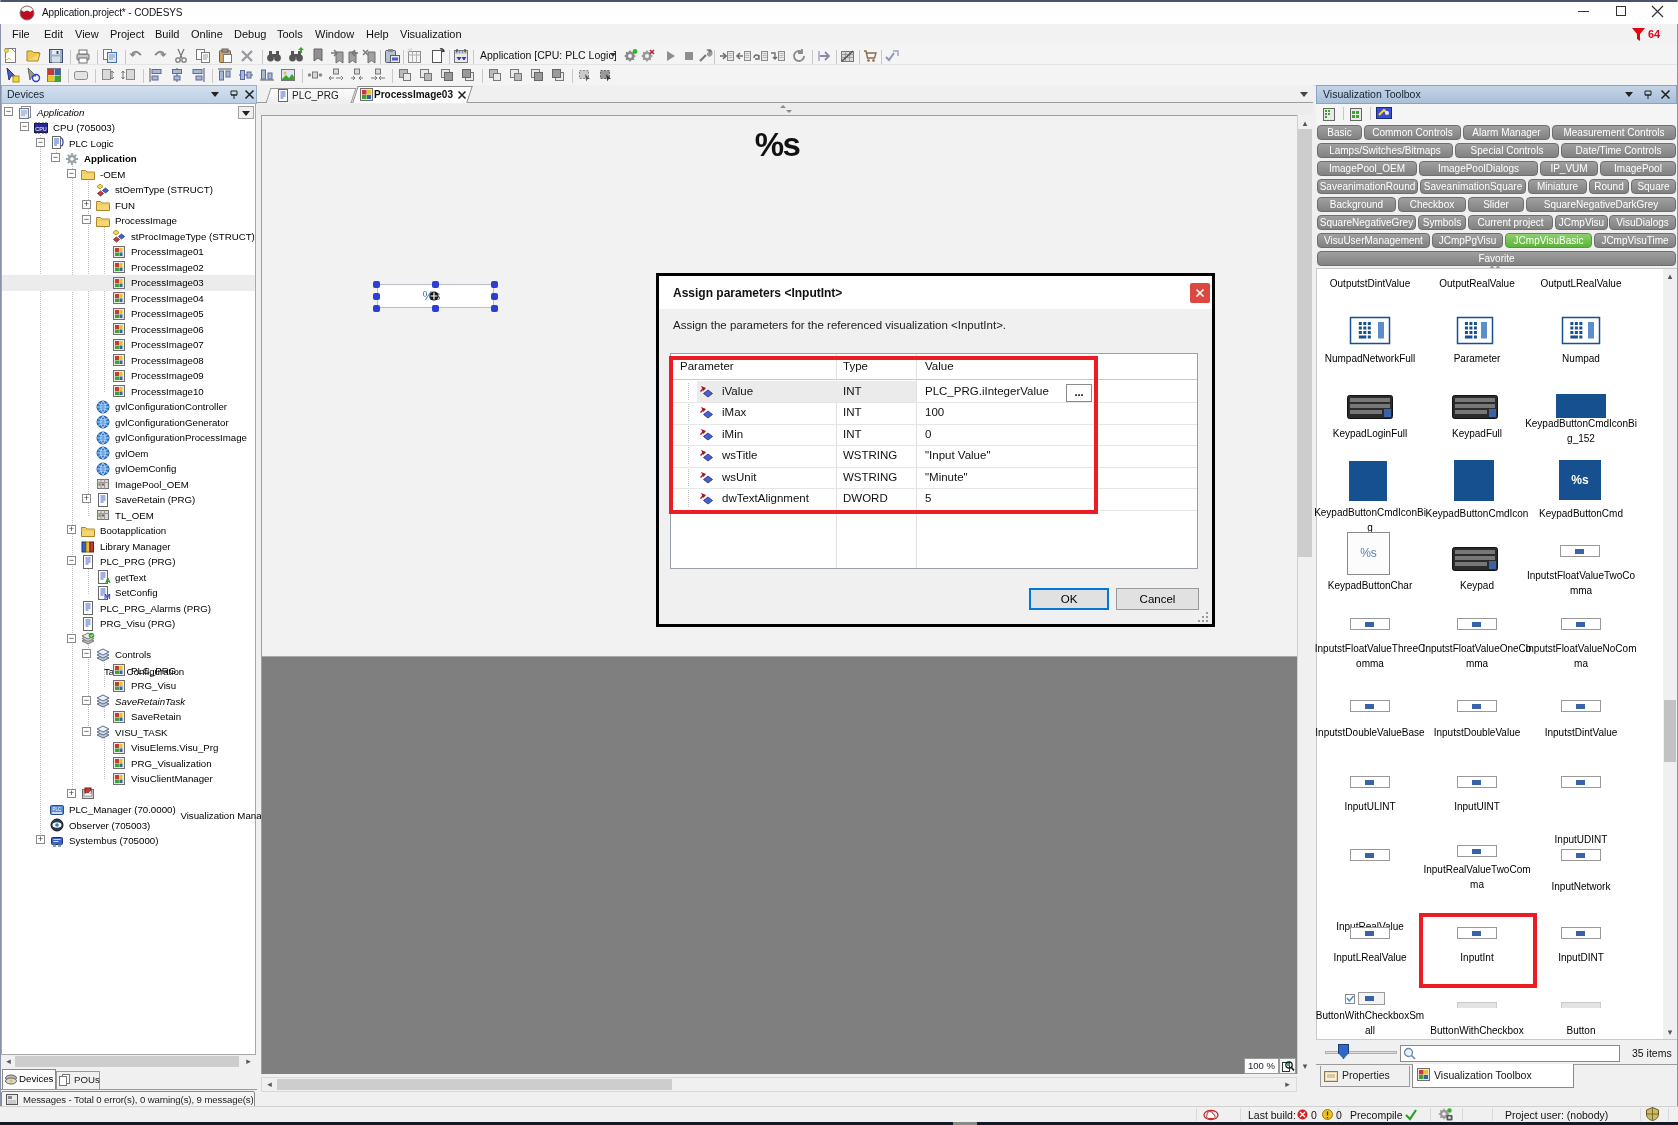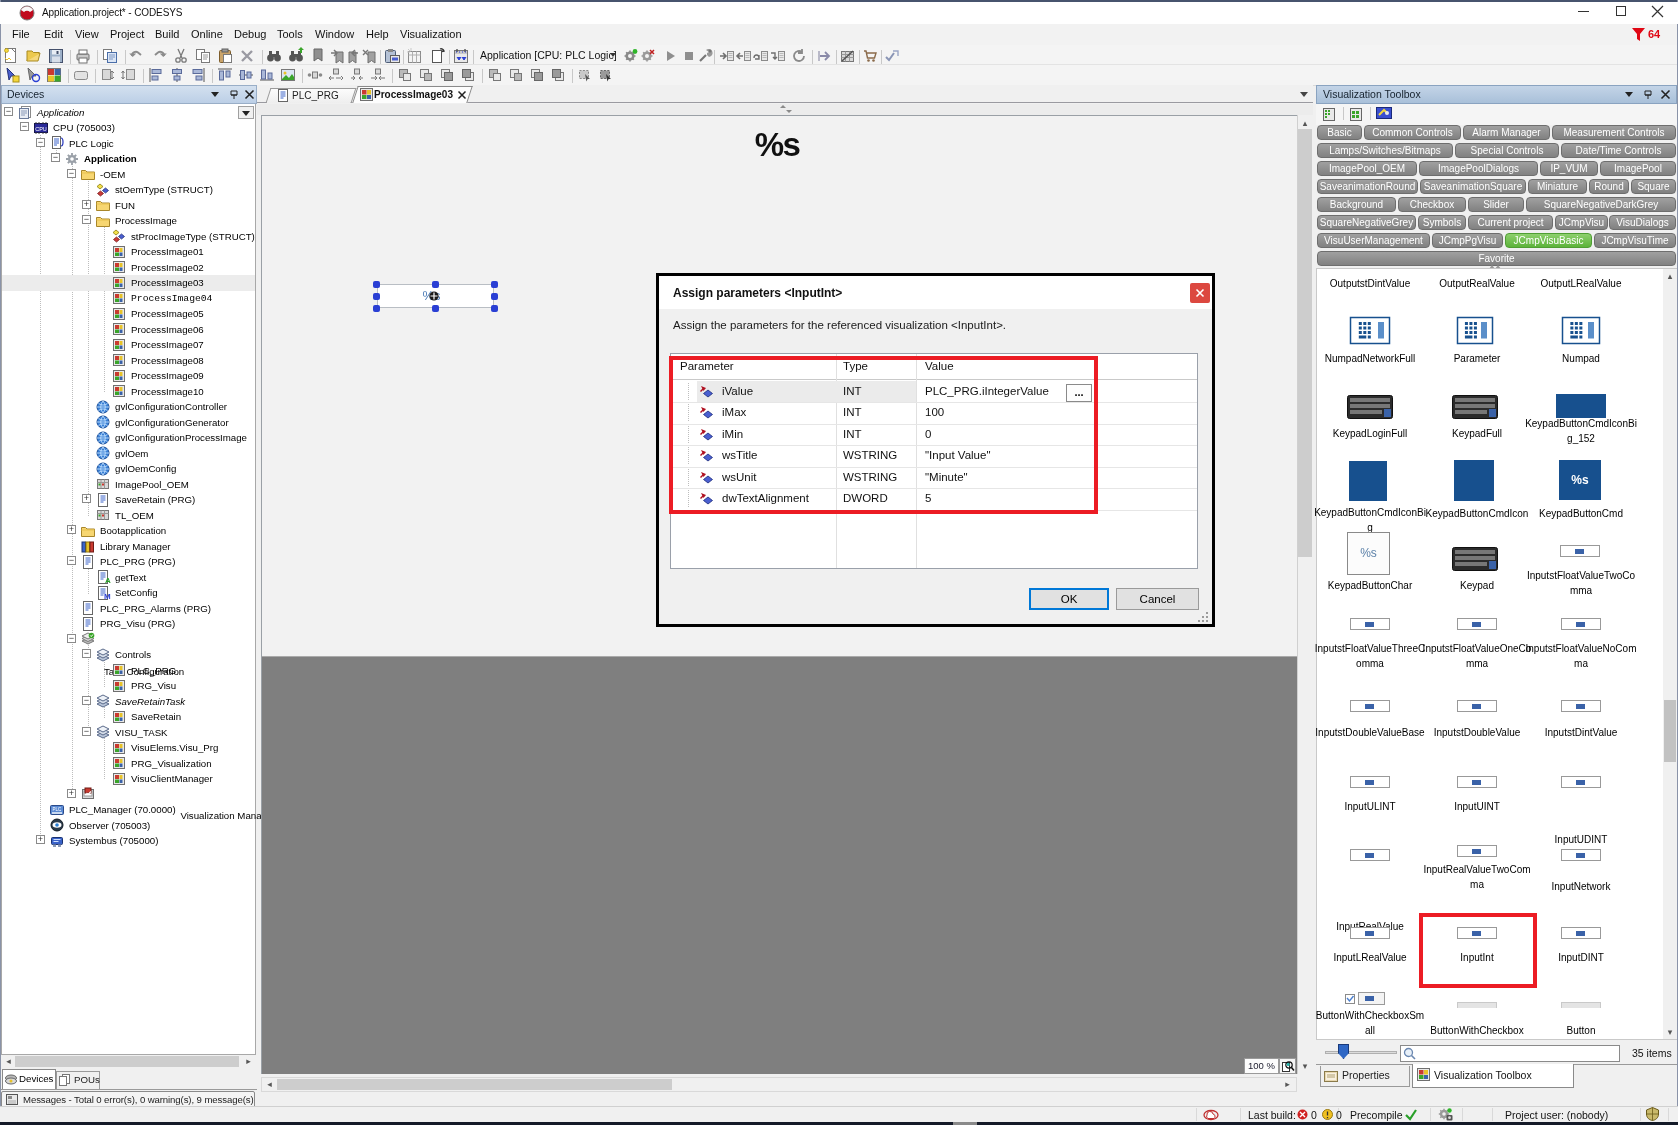--- a/index.html
+++ b/index.html
@@ -476,21 +476,21 @@
     <rect x="7.5" y="7.5" width="3" height="3.5" fill="#3a62a8"></rect>
   </svg>
 <div class="trow" style="left:131px;top:275.0px;">ProcessImage03</div>
 <svg class="i" style="left:112px;top:291.25px" width="14" height="14">
     <rect x="1.5" y="1.5" width="11" height="11" fill="#e9e9e9" stroke="#6f6f6f"></rect>
     <rect x="3" y="3" width="4" height="4" fill="#c93a30"></rect>
     <rect x="7.5" y="3" width="3" height="4" fill="#e8c328"></rect>
     <rect x="3" y="7.5" width="4" height="3.5" fill="#3aa52a"></rect>
     <rect x="7.5" y="7.5" width="3" height="3.5" fill="#3a62a8"></rect>
   </svg>
-<div class="trow" style="left:131px;top:290.5px;font-family:Liberation Mono, monospace;">ProcessImage04</div>
+<div class="trow" style="left:131px;top:290.5px;">ProcessImage04</div>
 <svg class="i" style="left:112px;top:306.75px" width="14" height="14">
     <rect x="1.5" y="1.5" width="11" height="11" fill="#e9e9e9" stroke="#6f6f6f"></rect>
     <rect x="3" y="3" width="4" height="4" fill="#c93a30"></rect>
     <rect x="7.5" y="3" width="3" height="4" fill="#e8c328"></rect>
     <rect x="3" y="7.5" width="4" height="3.5" fill="#3aa52a"></rect>
     <rect x="7.5" y="7.5" width="3" height="3.5" fill="#3a62a8"></rect>
   </svg>
 <div class="trow" style="left:131px;top:306.0px;">ProcessImage05</div>
 <svg class="i" style="left:112px;top:322.25px" width="14" height="14">
     <rect x="1.5" y="1.5" width="11" height="11" fill="#e9e9e9" stroke="#6f6f6f"></rect>

